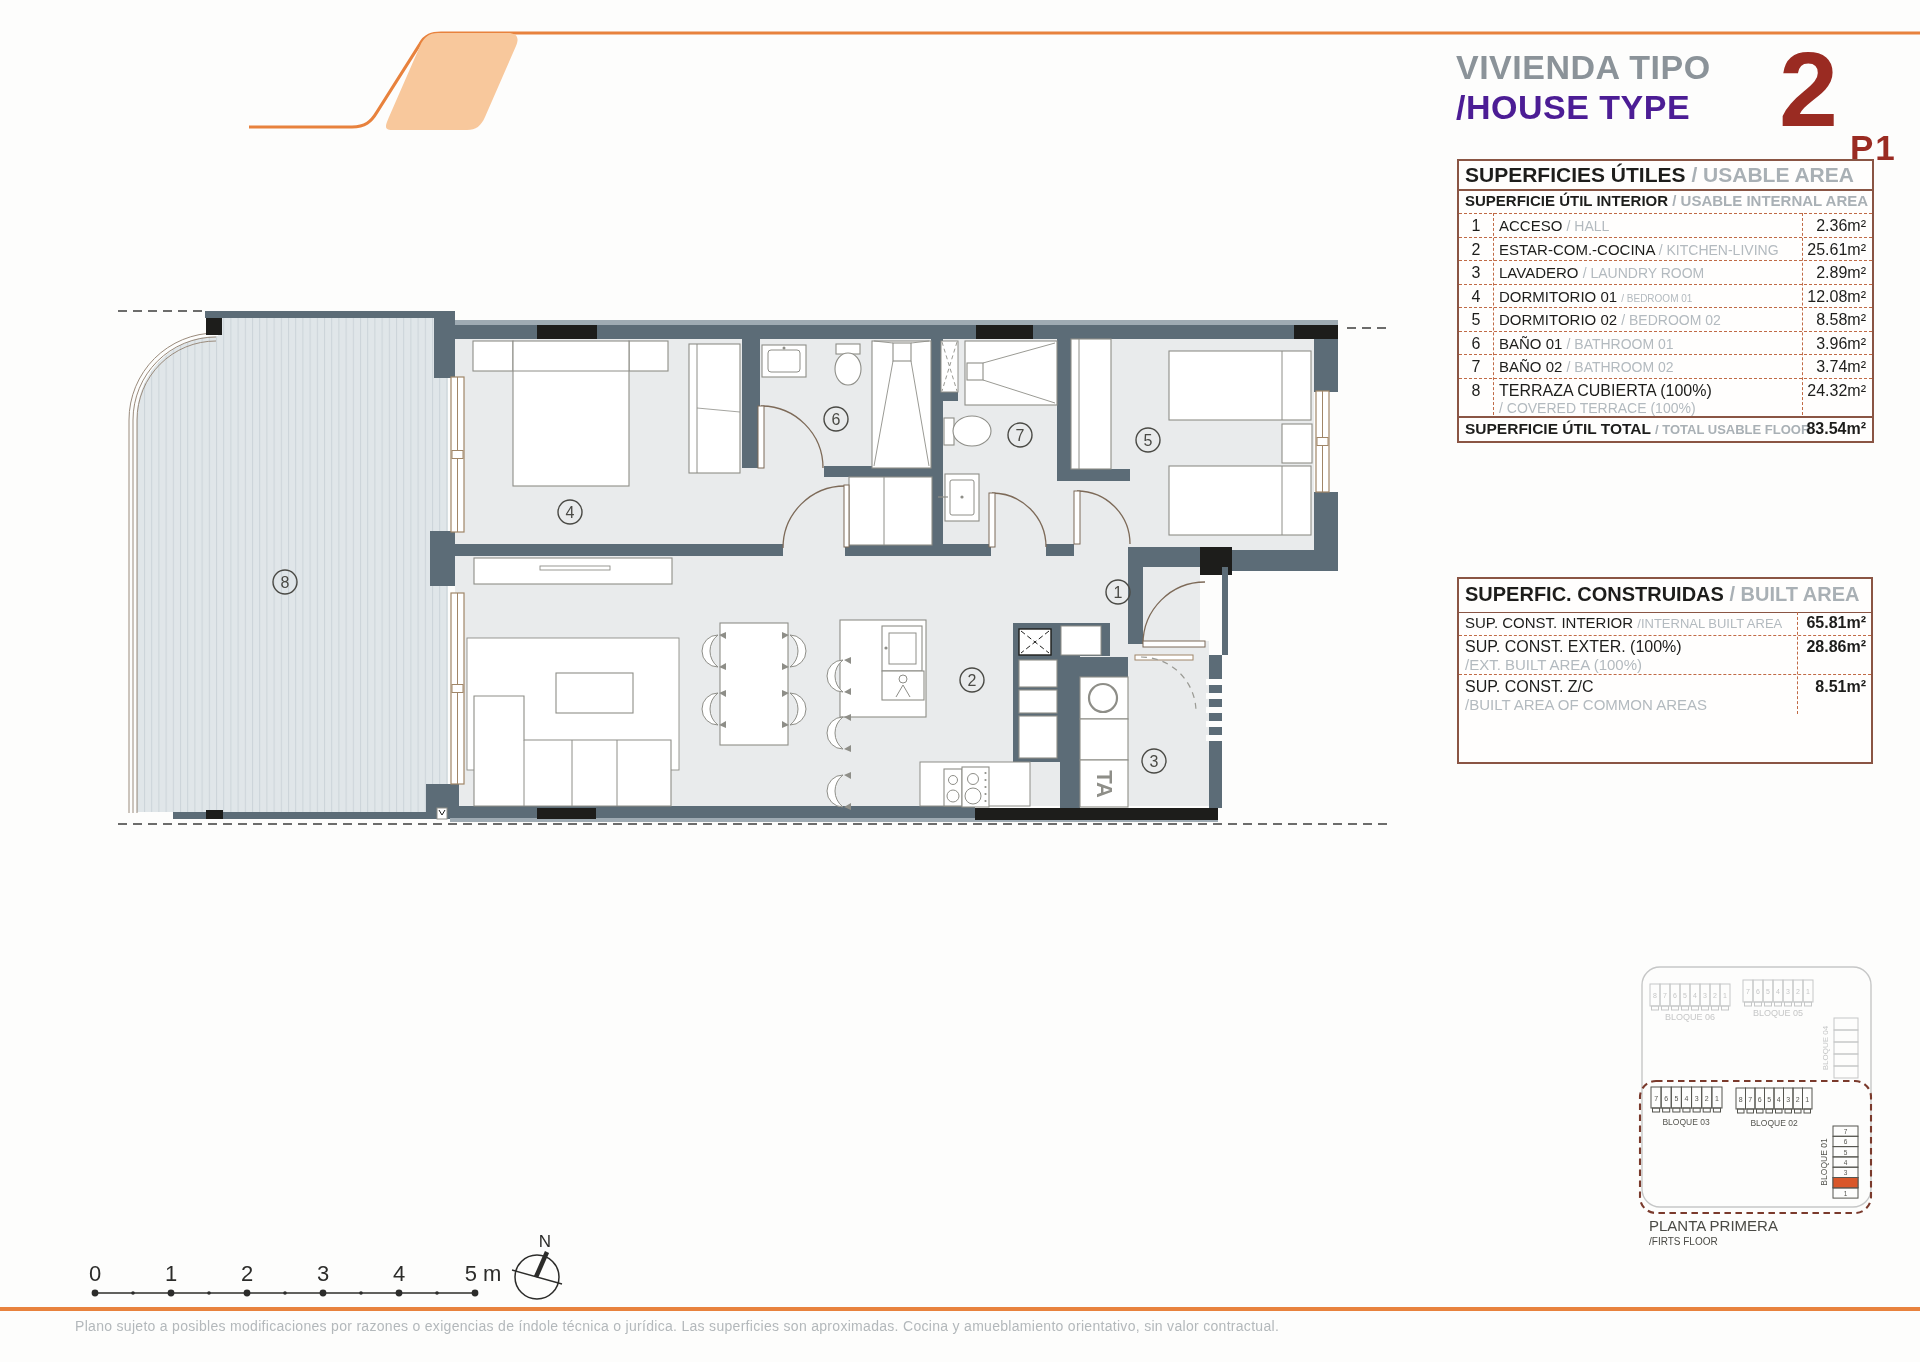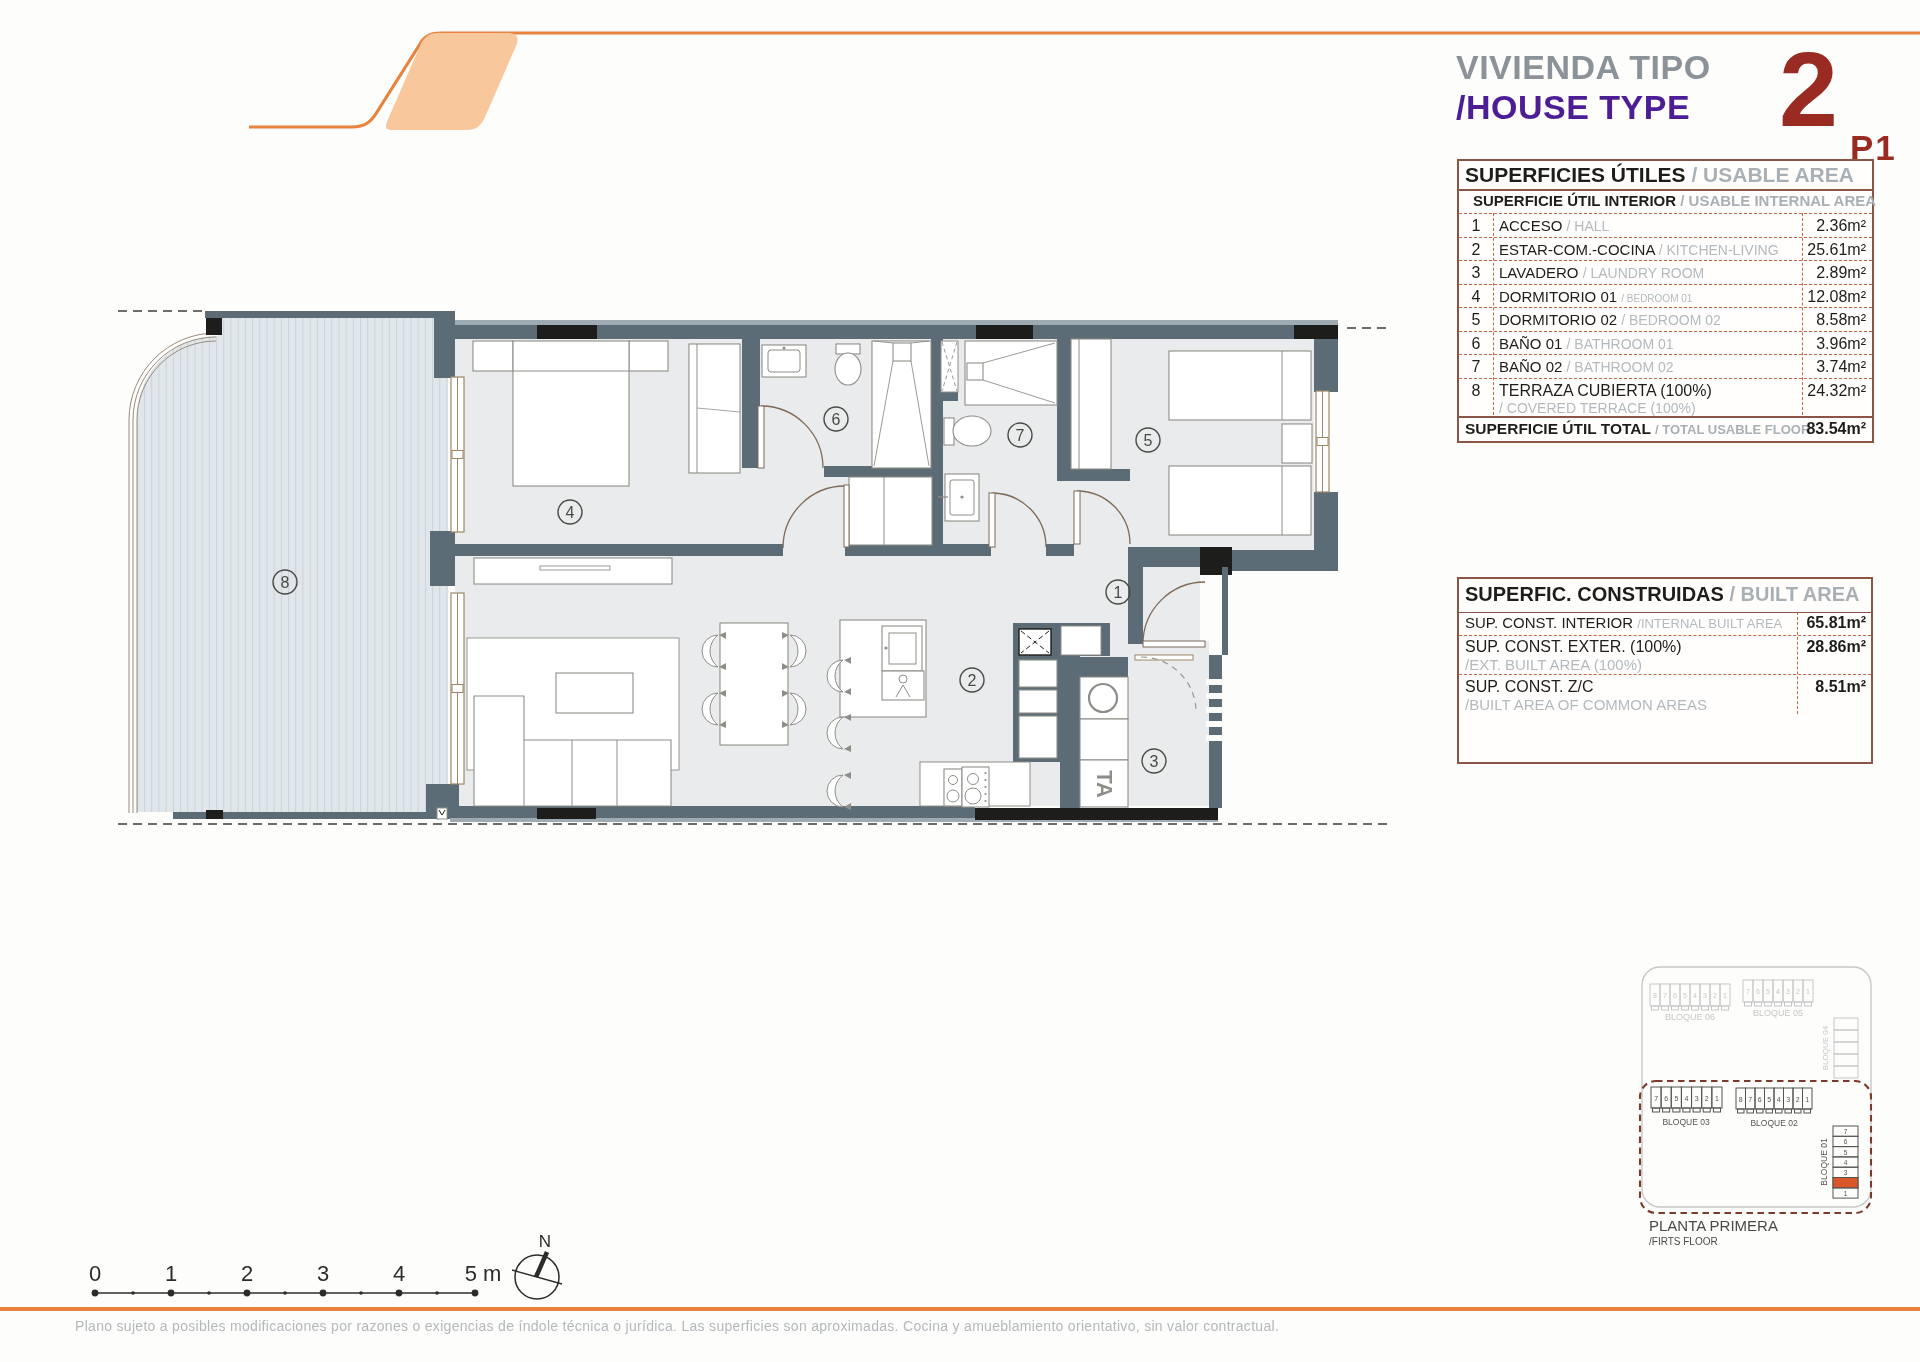--- a/index.html
+++ b/index.html
@@ -565,21 +565,21 @@
 <div class="abs" style="left:1456px;top:88px;font-size:34px;font-weight:bold;color:#4c1d95;letter-spacing:0.5px;">/HOUSE TYPE</div>
 
 <div class="abs" style="left:1779px;top:36px;font-size:106px;font-weight:bold;color:#9a2b22;line-height:1;">2</div>
 
 <div class="abs" style="left:1850px;top:90px;font-size:35px;font-weight:bold;color:#9a2b22;letter-spacing:2px;margin-top:38px;">P1</div>
 
 <div class="abs" style="left:1457px;top:159px;width:413px;height:280px;border:2px solid #8a5544;background:#fffefd;">
 <div style="position:absolute;left:0;top:0;width:100%;height:28px;border-bottom:2px solid #8a5544;">
       <span style="position:absolute;left:6px;top:2px;font-size:21px;font-weight:bold;color:#1d1d1b;white-space:nowrap;">SUPERFICIES ÚTILES <span style="color:#a9b0b5;">/ USABLE AREA</span></span>
     </div>
-<div style="position:absolute;left:8px;top:28px;width:100%;height:24px;">
+<div style="position:absolute;left:0;top:28px;width:100%;height:24px;">
       <span style="position:absolute;left:6px;top:3px;font-size:15px;font-weight:bold;color:#1d1d1b;white-space:nowrap;">SUPERFICIE ÚTIL INTERIOR <span style="color:#a9b0b5;">/ USABLE INTERNAL AREA</span></span>
     </div>
 <div style="position:absolute;left:0;top:52.0px;width:100%;height:23.5px;border-top:1.5px dashed #c06a45;">
       <span style="position:absolute;left:0;top:0;width:34px;text-align:center;font-size:16px;color:#1d1d1b;top:3px;">1</span>
       <span style="position:absolute;left:40px;top:3px;font-size:15px;color:#1d1d1b;white-space:nowrap;">ACCESO <span style="color:#b3babf;font-size:14px;">/ HALL</span></span>
       <span style="position:absolute;right:6px;top:3px;font-size:16px;color:#1d1d1b;">2.36m²</span>
     </div>
 <div style="position:absolute;left:0;top:75.5px;width:100%;height:23.5px;border-top:1.5px dashed #c06a45;">
       <span style="position:absolute;left:0;top:0;width:34px;text-align:center;font-size:16px;color:#1d1d1b;top:3px;">2</span>
       <span style="position:absolute;left:40px;top:3px;font-size:15px;color:#1d1d1b;white-space:nowrap;">ESTAR-COM.-COCINA <span style="color:#b3babf;font-size:14px;">/ KITCHEN-LIVING</span></span>

